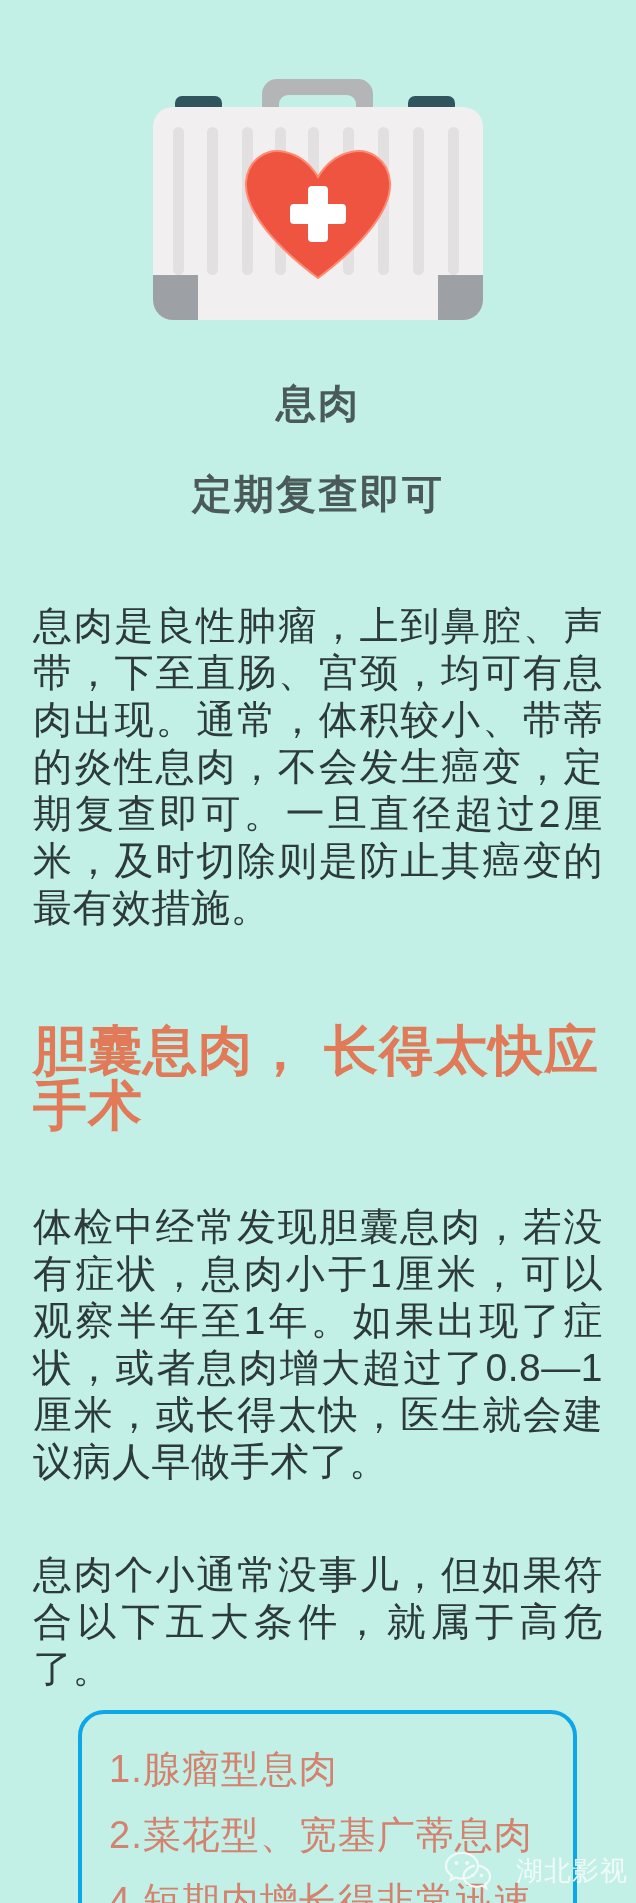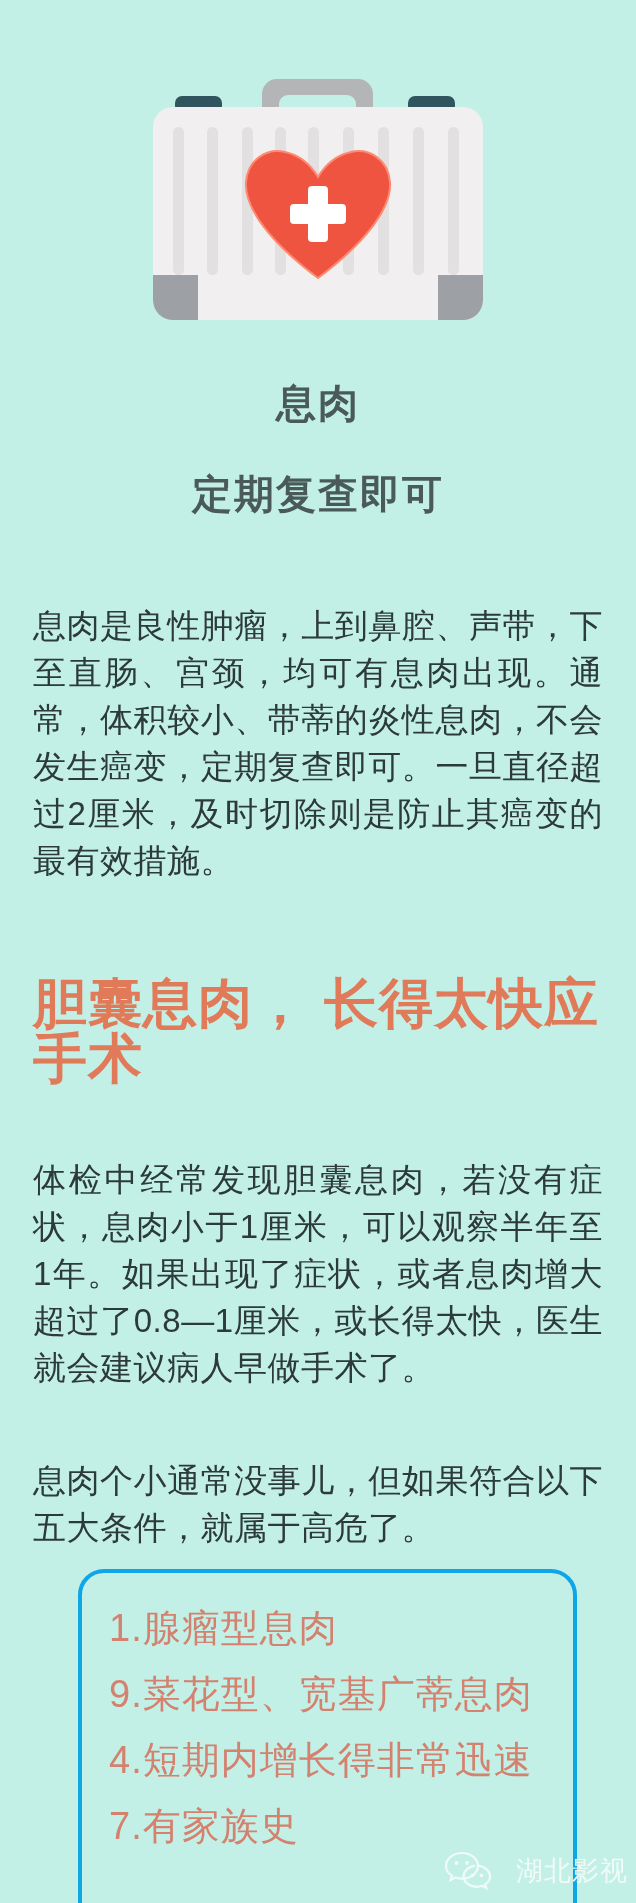--- a/index.html
+++ b/index.html
@@ -15,21 +15,21 @@
     margin:36px 0 0 0;
     text-align:center;
     font-size:40px;
     line-height:91px;
     font-weight:bold;
     color:#4a5a59;
     letter-spacing:2px;
   }
   .body-text{
     margin:0 33px;
-    font-size:33px;
+    font-size:39px;
     line-height:47px;
     color:#2c3a39;
     text-align:justify;
     word-break:break-all;
     letter-spacing:0.5px;
   }
   .intro{margin-top:62px;}
   .section-heading{
     margin:92px 33px 0 33px;
     font-size:54px;
@@ -109,21 +109,21 @@
 
   <p class="body-text intro">息肉是良性肿瘤，上到鼻腔、声带，下至直肠、宫颈，均可有息肉出现。通常，体积较小、带蒂的炎性息肉，不会发生癌变，定期复查即可。一旦直径超过2厘米，及时切除则是防止其癌变的最有效措施。</p>
 
   <h2 class="section-heading">胆囊息肉， 长得太快应手术</h2>
 
   <p class="body-text para-1">体检中经常发现胆囊息肉，若没有症状，息肉小于1厘米，可以观察半年至1年。如果出现了症状，或者息肉增大超过了0.8—1厘米，或长得太快，医生就会建议病人早做手术了。</p>
   <p class="body-text para-2">息肉个小通常没事儿，但如果符合以下五大条件，就属于高危了。</p>
 
   <div class="risk-box">
     <div class="risk-item">1.腺瘤型息肉</div>
-    <div class="risk-item">9.菜花型、宽基广蒂息肉</div>
+    <div class="risk-item">2.菜花型、宽基广蒂息肉</div>
     <div class="risk-item">4.短期内增长得非常迅速</div>
     <div class="risk-item">7.有家族史</div>
   </div>
 
   <div class="watermark">
     <svg width="48" height="40" viewBox="0 0 48 40" aria-hidden="true">
       <g stroke="rgba(244,252,249,0.92)" stroke-width="2.2" fill="none">
         <path d="M18 2 C9 2 2 8 2 15 C2 19 4.4 22.4 8 24.6 L6.6 29 L11.6 26.4 C13.6 27.2 15.8 27.6 18 27.6 C27 27.6 34 21.6 34 15 C34 8 27 2 18 2 Z"></path>
         <path d="M33 14.5 C40 14.8 46 19.6 46 25.5 C46 28.8 44 31.6 41 33.4 L42.2 37 L38 34.8 C36.4 35.4 34.6 35.8 32.8 35.8 C25.4 35.8 19.6 30.8 19.6 25.2 C19.6 20 24.6 15.6 31 14.7"></path>
       </g>

